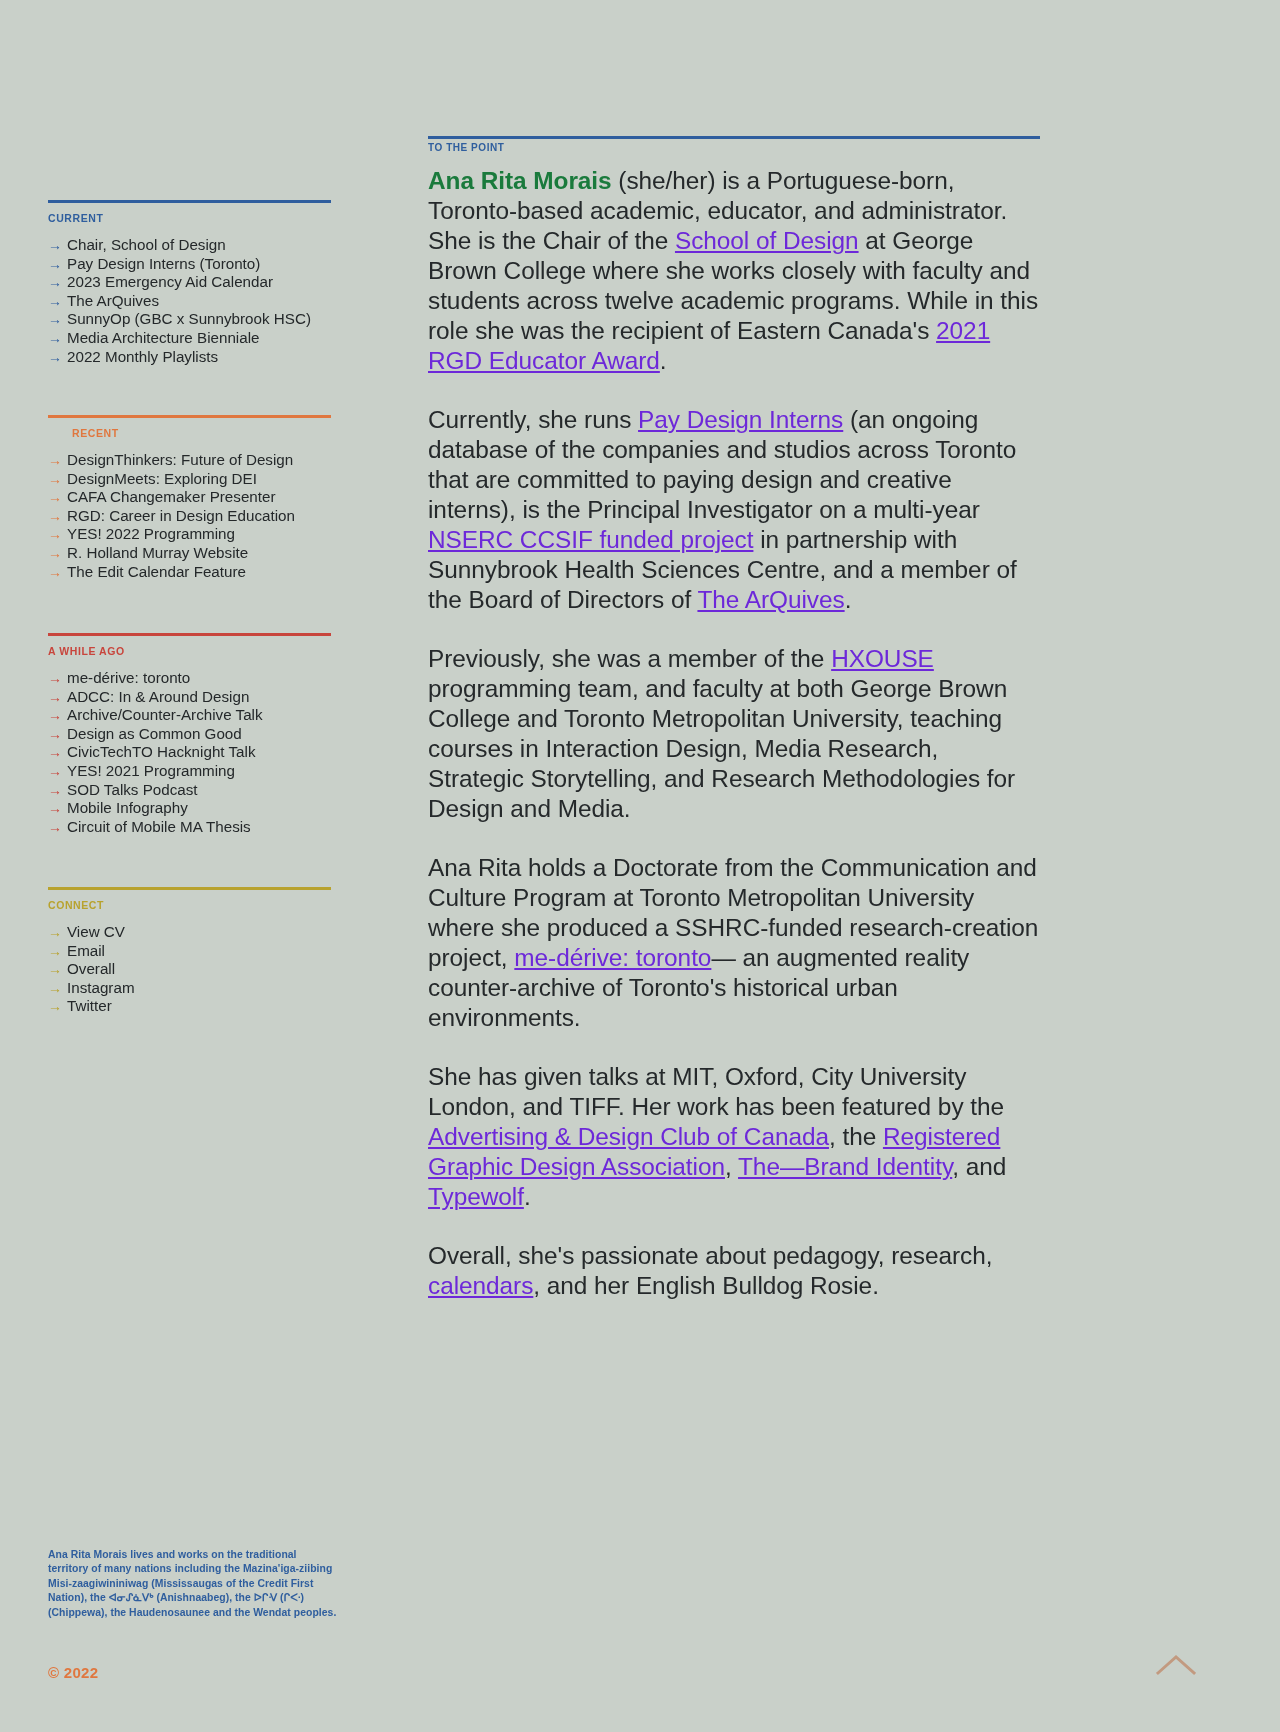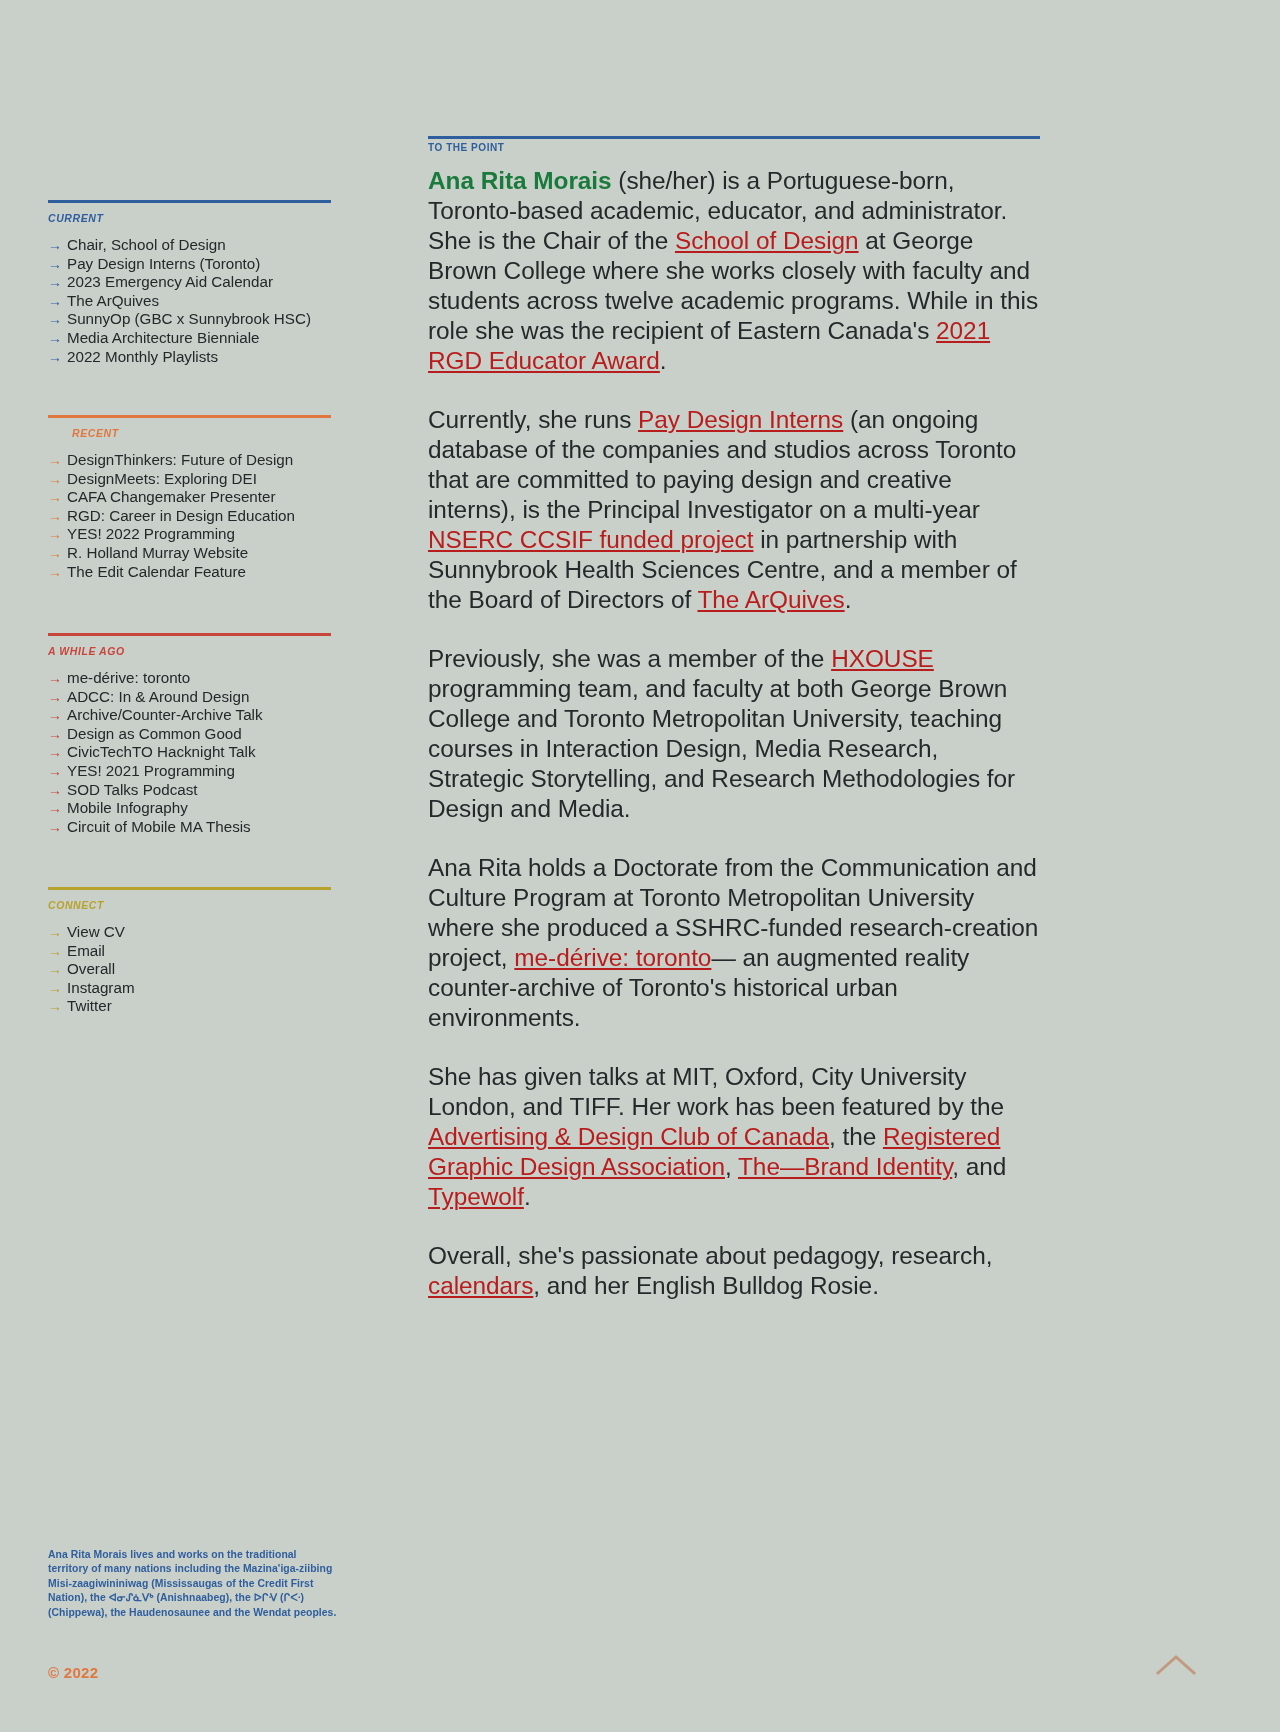--- a/index.html
+++ b/index.html
@@ -41,21 +41,20 @@
     height: 3px;
     width: 100%;
     background: #2f5e9e;
   }
   .section-label {
     font-size: 10.5px;
     font-weight: bold;
     letter-spacing: 0.055em;
     margin-top: 9px;
     color: #2f5e9e;
-    font-style: italic;
   }
   .link-list {
     list-style: none;
     margin: 12px 0 0 0;
     padding: 0;
   }
   .link-list li {
     display: flex;
     align-items: baseline;
     font-size: 15.2px;
@@ -146,21 +145,21 @@
     font-size: 24.4px;
     line-height: 30px;
     color: #25292b;
     letter-spacing: -0.002em;
   }
   .name {
     color: #1a7a3c;
     font-weight: bold;
   }
   a.lnk {
-    color: #b91c1c;
+    color: #6d28d9;
     text-decoration: underline;
     text-underline-offset: 2px;
     text-decoration-thickness: 1.5px;
   }
 
   
   .to-top {
     position: absolute;
     right: 84px;
     bottom: 56px;

